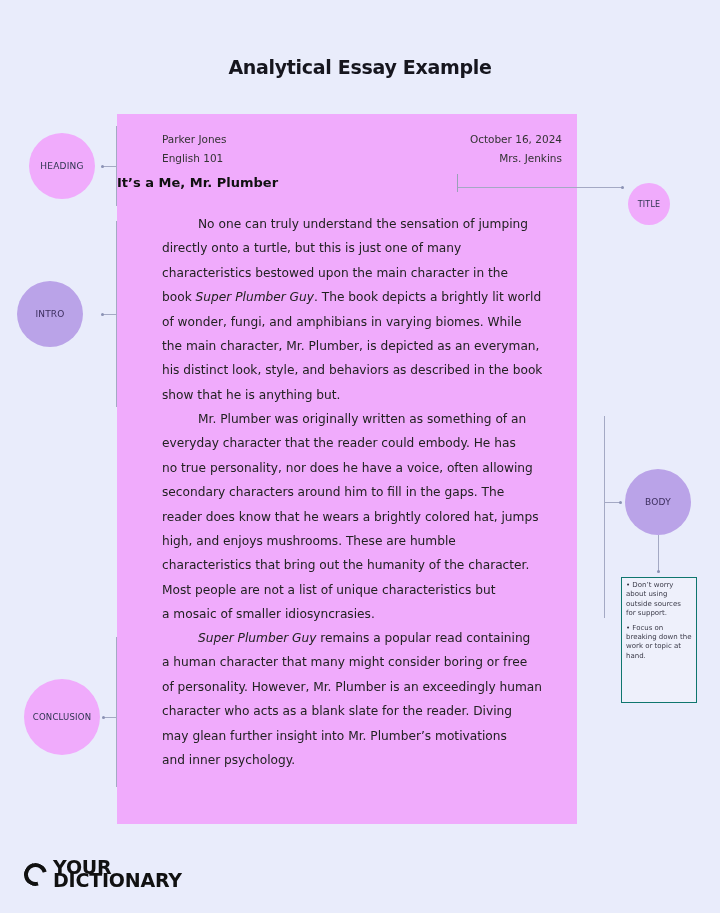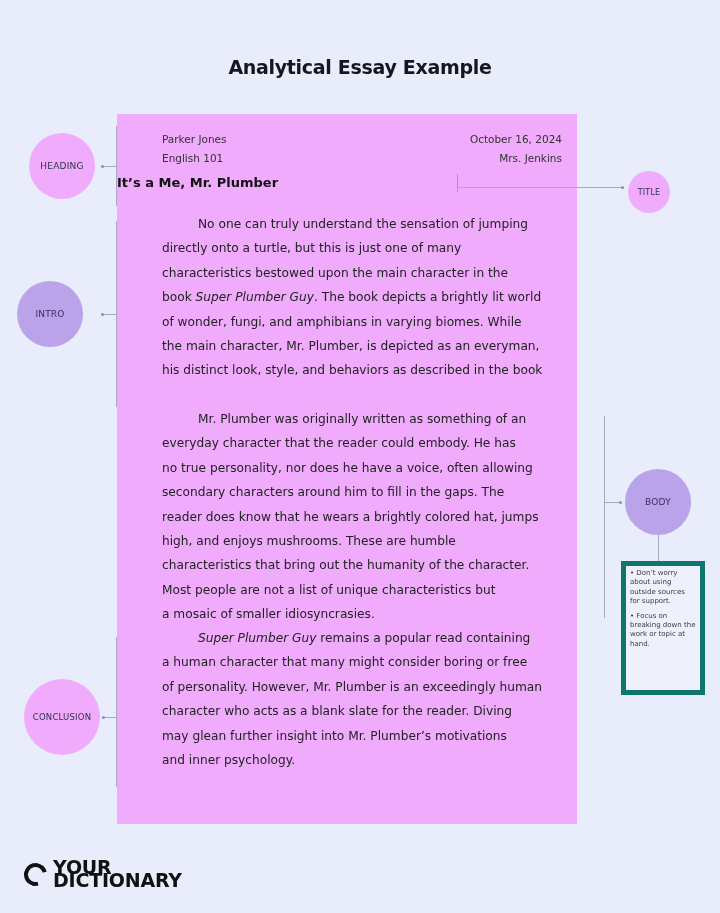--- a/index.html
+++ b/index.html
@@ -39,32 +39,32 @@
   .p3 { top:512px; }
 
   .circle {
     position:absolute; border-radius:50%;
     display:flex; align-items:center; justify-content:center;
     font-size:9px; color:#2e3550; letter-spacing:0.2px;
   }
   .blue { background:#f0abfc; }
   .purple { background:#baa3e8; color:#3c2e5e; }
   .c-heading { left:29px; top:133px; width:66px; height:66px; }
-  .c-title { left:628px; top:171px; width:42px; height:42px; font-size:8px; }
+  .c-title { left:628px; top:183px; width:42px; height:42px; font-size:8px; }
   .c-intro { left:17px; top:281px; width:66px; height:66px; }
   .c-body { left:625px; top:469px; width:66px; height:66px; }
   .c-conclusion { left:24px; top:679px; width:76px; height:76px; font-size:8.5px; }
 
   .vline { position:absolute; width:1px; background:#a4a9c4; }
   .hline { position:absolute; height:1px; background:#a4a9c4; }
   .dot { position:absolute; width:3px; height:3px; border-radius:50%; background:#8b92b4; }
 
   .note {
-    position:absolute; left:621px; top:561px; width:66px; height:118px;
-    border:5px solid #0f766e; background:#eef0fb;
+    position:absolute; left:621px; top:577px; width:66px; height:118px;
+    border:1px solid #0f766e; background:#eef0fb;
     padding:3px 4px; font-size:7px; line-height:9.4px; color:#3a3a48;
   }
   .note p { margin:0 0 5px 0; }
 
   .logo { position:absolute; left:24px; top:861px; display:flex; align-items:center; }
   .logo-mark {
     width:15px; height:15px; border:4px solid #111; border-radius:50%;
     border-right-color:transparent; transform:rotate(30deg); box-sizing:content-box;
   }
   .logo-text {
@@ -90,20 +90,21 @@
   <div class="essay-title-tick"></div>
 
   <div class="para p1">
     <span class="line indent">No one can truly understand the sensation of jumping</span>
     <span class="line">directly onto a turtle, but this is just one of many</span>
     <span class="line">characteristics bestowed upon the main character in the</span>
     <span class="line"><span>book </span><em>Super Plumber Guy</em><span>. The book depicts a brightly lit world</span></span>
     <span class="line">of wonder, fungi, and amphibians in varying biomes. While</span>
     <span class="line">the main character, Mr. Plumber, is depicted as an everyman,</span>
     <span class="line">his distinct look, style, and behaviors as described in the book</span>
+    <span class="line">show that he is anything but.</span>
   </div>
 
   <div class="para p2">
     <span class="line indent">Mr. Plumber was originally written as something of an</span>
     <span class="line">everyday character that the reader could embody. He has</span>
     <span class="line">no true personality, nor does he have a voice, often allowing</span>
     <span class="line">secondary characters around him to fill in the gaps. The</span>
     <span class="line">reader does know that he wears a brightly colored hat, jumps</span>
     <span class="line">high, and enjoys mushrooms. These are humble</span>
     <span class="line">characteristics that bring out the humanity of the character.</span>

